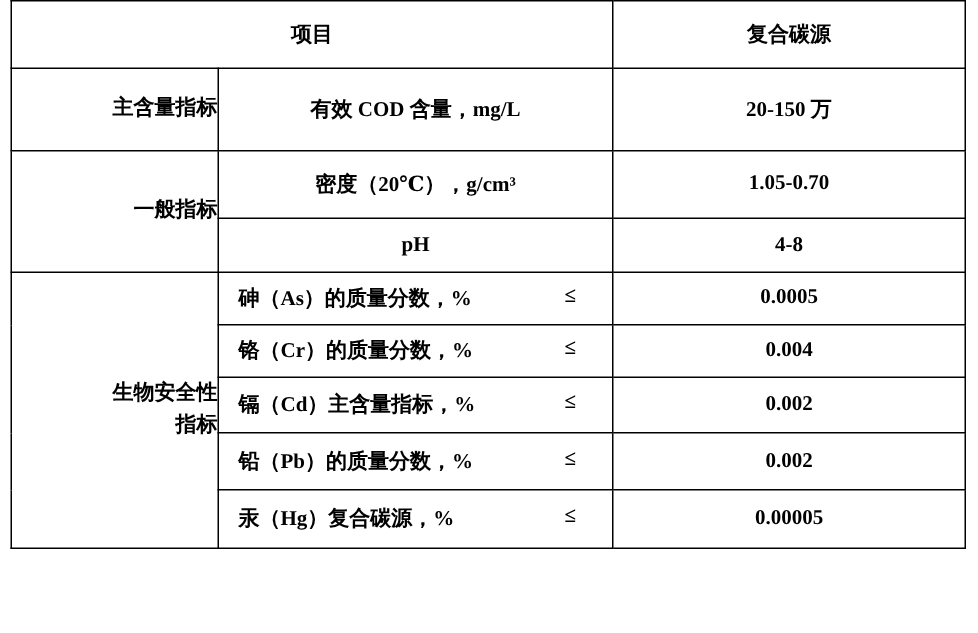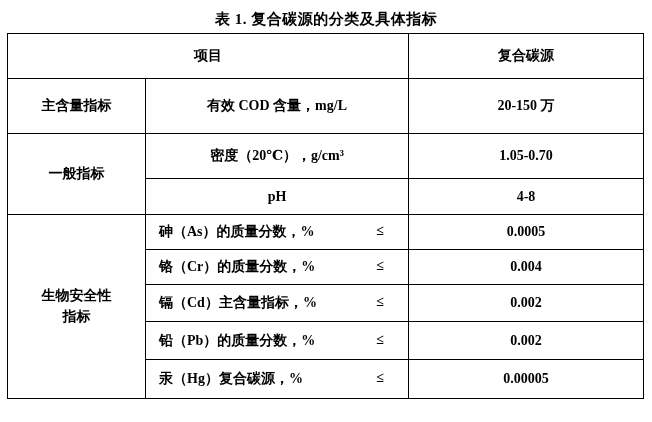--- a/index.html
+++ b/index.html
@@ -34,21 +34,21 @@
   }
   table.spec td {
     border: 1.5px solid #000000;
     font-size: 14px;
     vertical-align: middle;
     padding: 0;
     font-weight: bold;
   }
   .center { text-align: center; }
   .group-cell {
-    text-align: center;
+    text-align: right;
     white-space: pre-line;
     line-height: 1.45;
   }
   
   .rh45 { height: 45px; }
   .rh55 { height: 55px; }
   .rh36 { height: 36px; }
   .rh35 { height: 35px; }
   .rh37 { height: 37px; }
   .rh38 { height: 38px; }
@@ -60,21 +60,20 @@
     padding: 0 24px 0 13px;
     width: 100%;
     height: 100%;
   }
 </style>
 </head>
 <body>
 
 <div class="page">
 
-  <div class="doc-title">表 1. 复合碳源的分类及具体指标</div>
 
   <table class="spec">
     <colgroup>
       <col style="width:138px">
       <col style="width:263px">
       <col style="width:235px">
     </colgroup>
 
     <tbody>
         <tr class="rh45">

